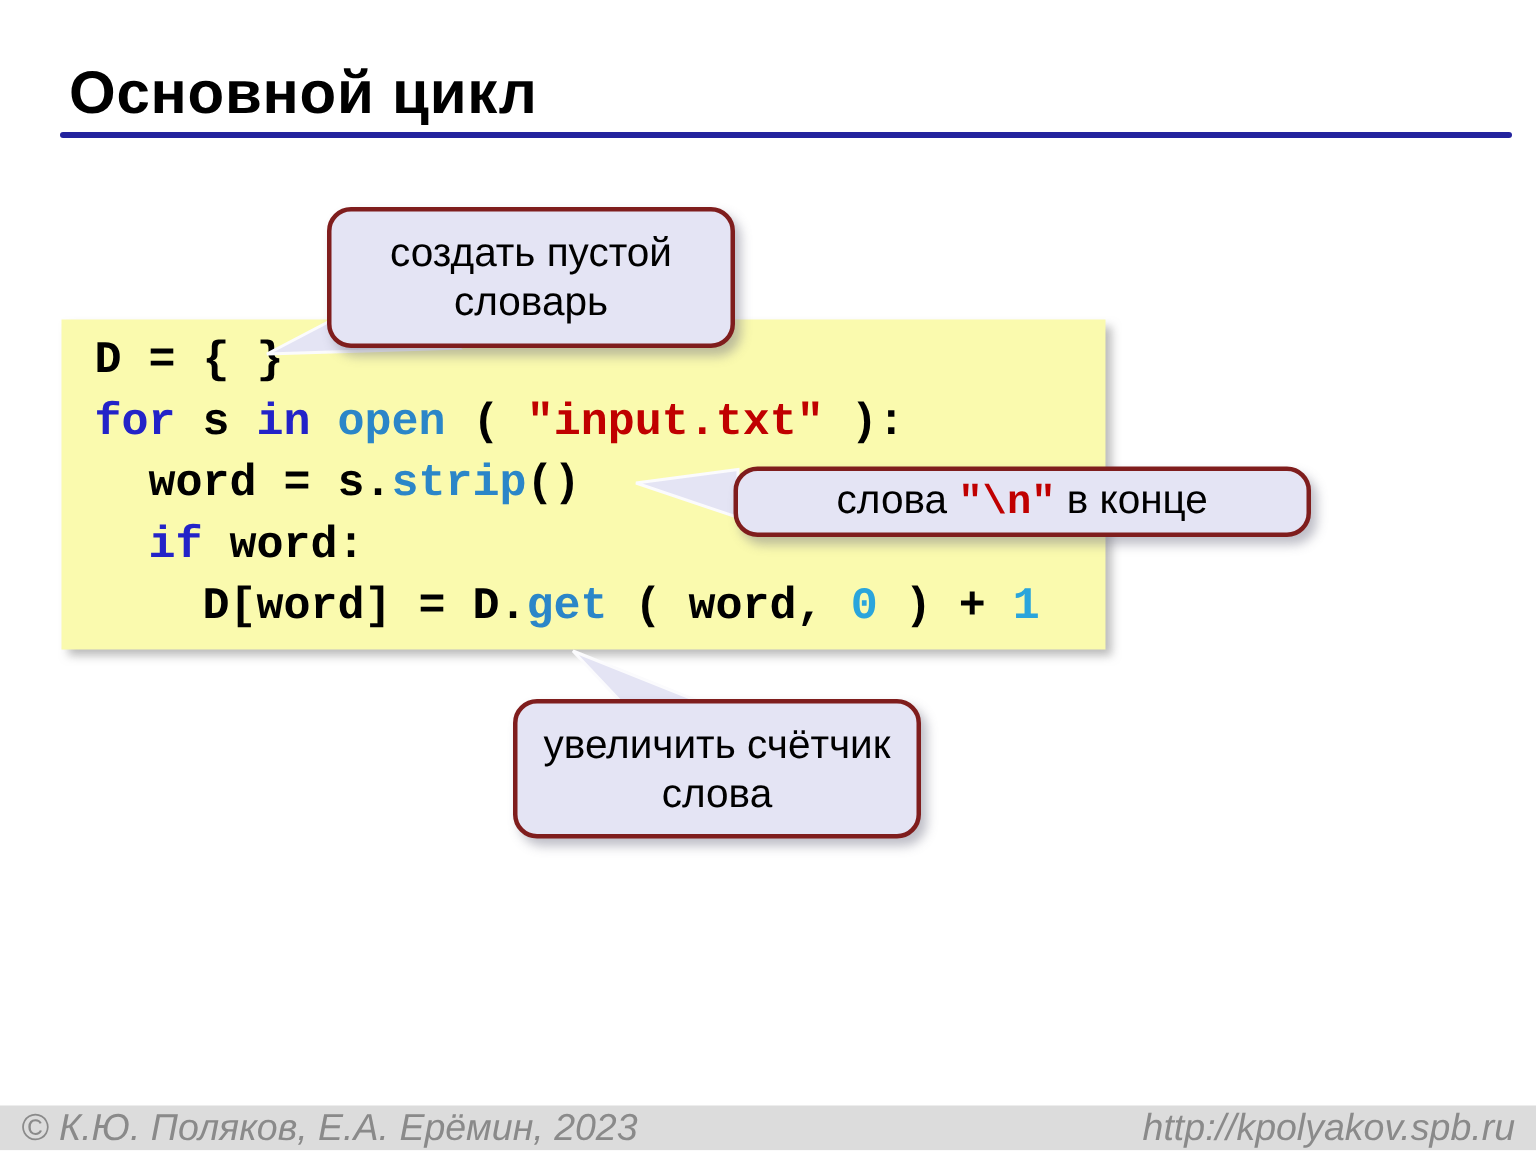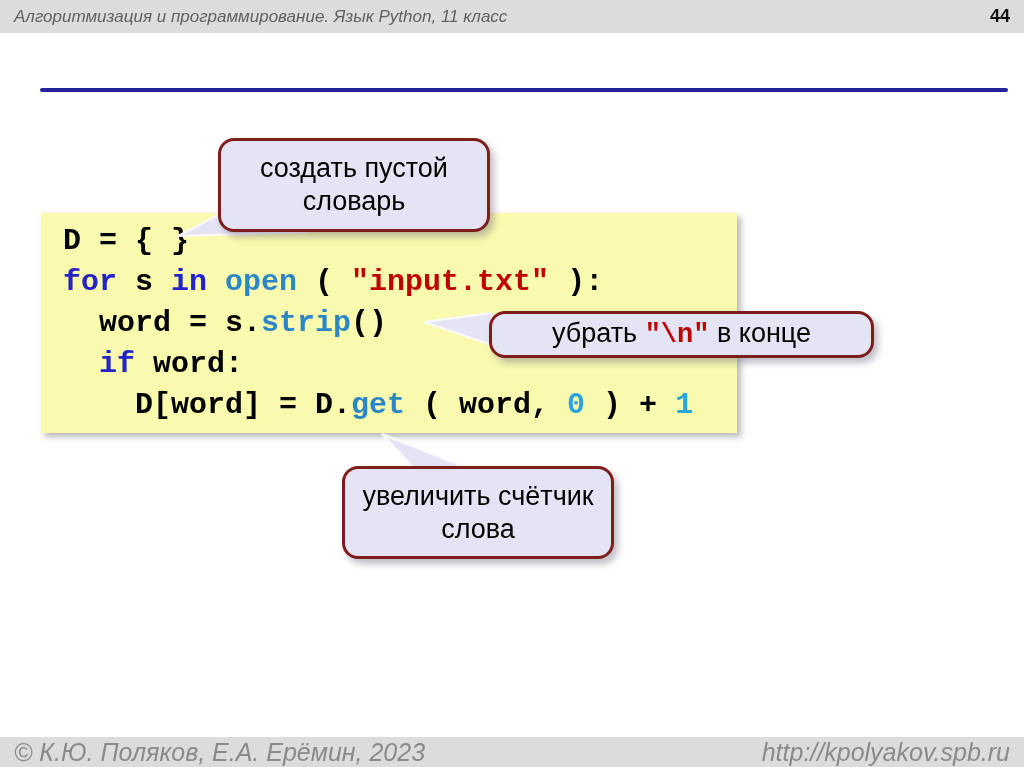--- a/index.html
+++ b/index.html
@@ -77,25 +77,22 @@
     padding:0 14px;box-sizing:border-box;
     font-style:italic;font-size:25px;color:#8a8a8a;
   }
   .footer-link{color:#8a8a8a;text-decoration:none;}
 </style>
 </head>
 <body>
 
 <div class="slide">
 
-  <div class="header-bar">
-    <span class="header-course">Алгоритмизация и программирование. Язык Python, 11 класс</span>
-    <span class="header-page">44</span>
-  </div>
 
+  <div class="page-title">Основной цикл</div>
   <div class="title-rule"></div>
 
   <div class="code-box">
     <div class="code-line"><span class="seg-plain">D = { }</span></div>
     <div class="code-line"><span class="seg-keyword">for</span><span class="seg-plain"> s </span><span class="seg-keyword">in</span><span class="seg-plain"> </span><span class="seg-function">open</span><span class="seg-plain"> ( </span><span class="seg-string">"input.txt"</span><span class="seg-plain"> ):</span></div>
     <div class="code-line"><span class="seg-plain">  word = s.</span><span class="seg-function">strip</span><span class="seg-plain">()</span></div>
     <div class="code-line"><span class="seg-plain">  </span><span class="seg-keyword">if</span><span class="seg-plain"> word:</span></div>
     <div class="code-line"><span class="seg-plain">    D[word] = D.</span><span class="seg-function">get</span><span class="seg-plain"> ( word, </span><span class="seg-number">0</span><span class="seg-plain"> ) + </span><span class="seg-number">1</span></div>
   </div>
 
@@ -103,21 +100,21 @@
     <polygon points="178,236 262,192 306,232" fill="#e4e4f4" stroke="#fbfbfd" stroke-width="2"></polygon>
     <polygon points="424,322 492,313 492,345" fill="#e4e4f4" stroke="#fbfbfd" stroke-width="2"></polygon>
     <polygon points="382,434 416,470 472,470" fill="#e4e4f4" stroke="#fbfbfd" stroke-width="2"></polygon>
   </svg>
 
   <div class="callout callout-create">
     <span>создать пустой словарь</span>
   </div>
 
   <div class="callout callout-strip">
-    <span><span class="seg-plain">убрать </span><span class="seg-code-red">"\n"</span><span class="seg-plain"> в конце</span></span>
+    <span><span class="seg-plain">слова </span><span class="seg-code-red">"\n"</span><span class="seg-plain"> в конце</span></span>
   </div>
 
   <div class="callout callout-increment">
     <span>увеличить счётчик слова</span>
   </div>
 
   <div class="footer-bar">
     <span>© К.Ю. Поляков, Е.А. Ерёмин, 2023</span>
     <span class="footer-link">http://kpolyakov.spb.ru</span>
   </div>

